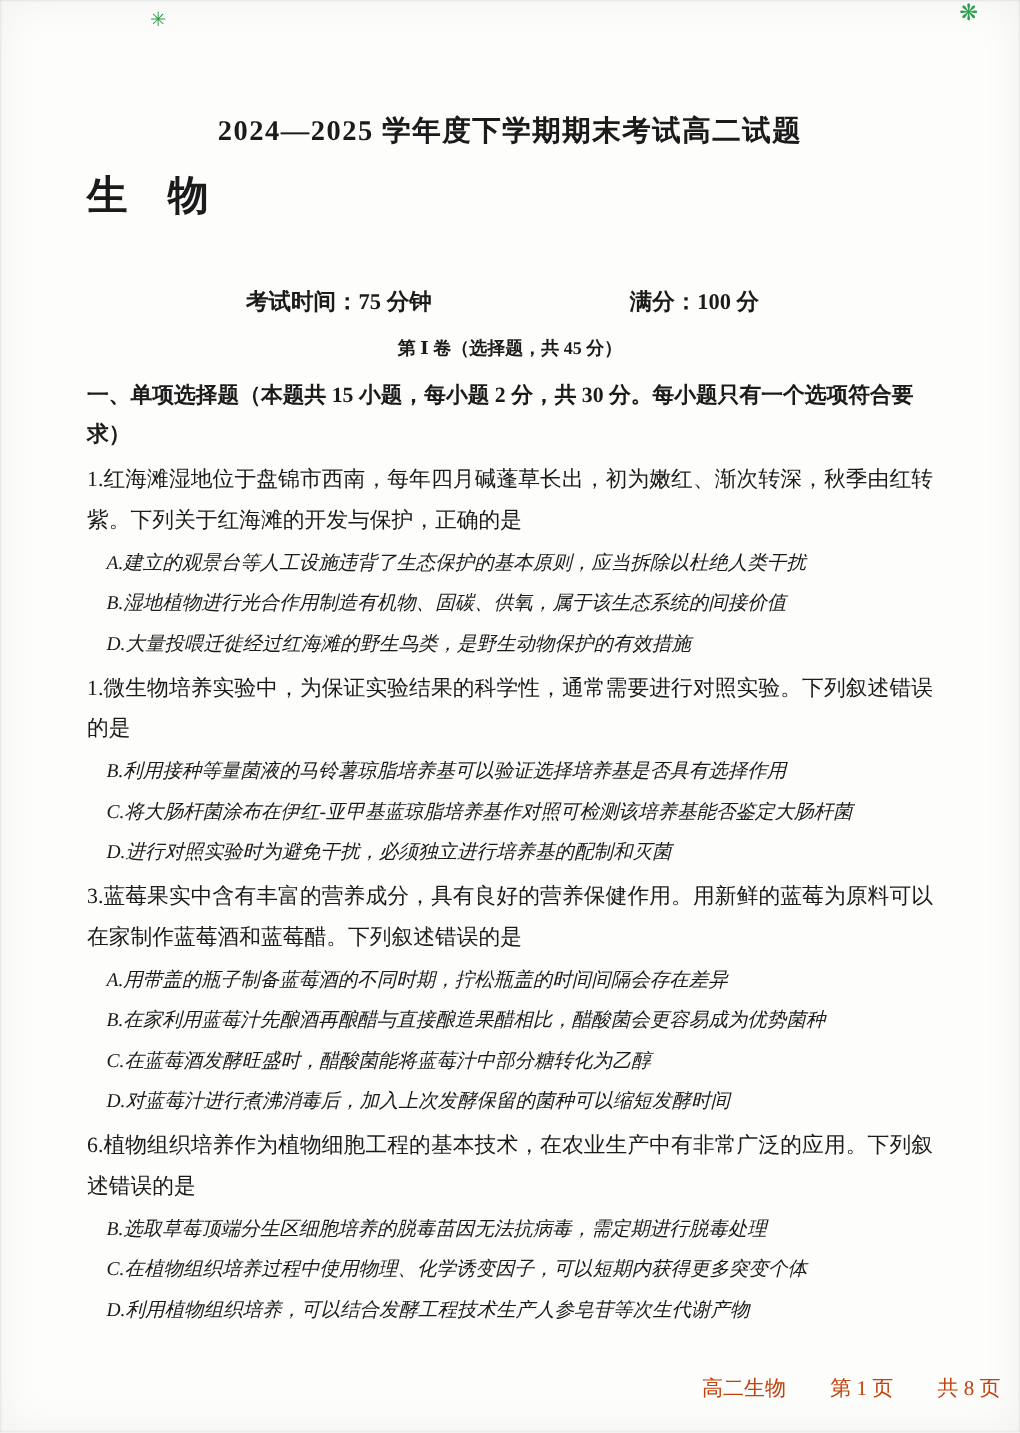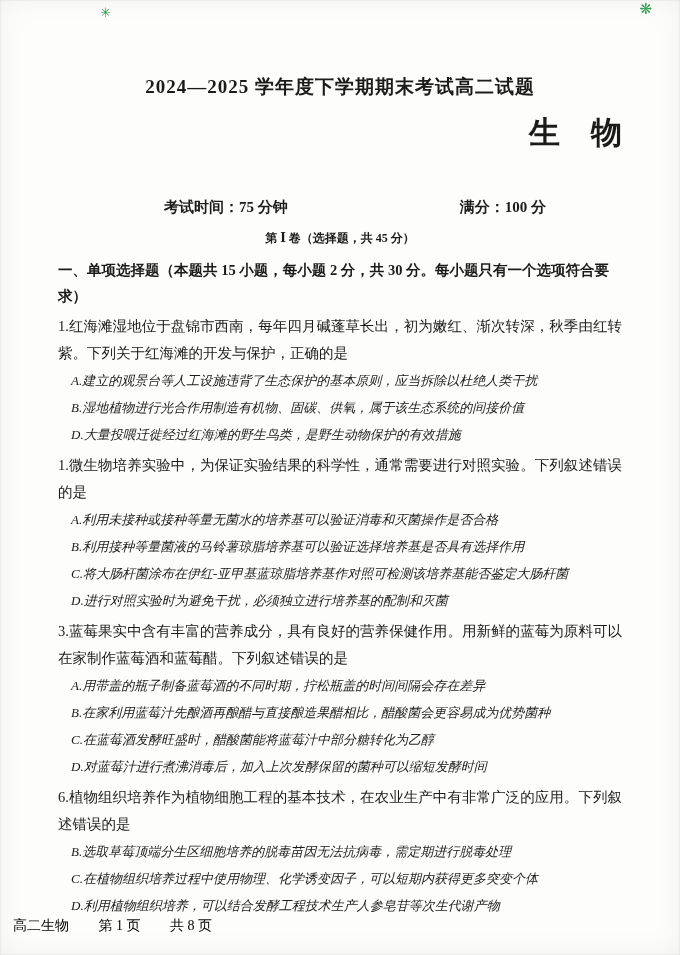--- a/index.html
+++ b/index.html
@@ -32,31 +32,30 @@
   .reg-mark.tr { right: 28px; top: 2px; font-size: 15px; }
   .exam-title {
     margin: 74px 0 0 0;
     text-align: center;
     font-size: 19px;
     font-weight: bold;
     letter-spacing: 1px;
   }
   .subject-title {
     margin: 12px 0 0 0;
-    text-align: right;
-    font-size: 31px;
+    text-align: left;
+    font-size: 27px;
     font-weight: bold;
   }
   .info-row {
     margin-top: 44px;
     padding-left: 106px;
     font-size: 15px;
     font-weight: bold;
     display: flex;
-    gap: 40px;
   }
   .info-row .score { margin-left: 132px; }
   .volume-header {
     margin-top: 13px;
     text-align: center;
     font-size: 12px;
     font-weight: bold;
   }
   .section-header {
     margin-top: 10px;
@@ -75,23 +74,23 @@
     margin: 0;
     padding-left: 13px;
     font-size: 13px;
     line-height: 27px;
     font-style: italic;
   }
   .page-footer {
     position: absolute;
     left: 0; right: 0;
     bottom: 20px;
-    text-align: left;
+    text-align: right;
     font-size: 14px;
-    color: #000000;
+    color: #c2410c;
   }
   .page-footer span { margin: 0 13px; }
 </style>
 </head>
 <body>
 
 <div class="page">
 
   <div class="reg-mark tl">✳</div>
   <div class="reg-mark tr">❋</div>
@@ -111,21 +110,20 @@
 
     <section class="question">
       <p class="stem">1.红海滩湿地位于盘锦市西南，每年四月碱蓬草长出，初为嫩红、渐次转深，秋季由红转紫。下列关于红海滩的开发与保护，正确的是</p>
       <p class="option">A.建立的观景台等人工设施违背了生态保护的基本原则，应当拆除以杜绝人类干扰</p>
       <p class="option">B.湿地植物进行光合作用制造有机物、固碳、供氧，属于该生态系统的间接价值</p>
       <p class="option">D.大量投喂迁徙经过红海滩的野生鸟类，是野生动物保护的有效措施</p>
     </section>
 
     <section class="question">
       <p class="stem">1.微生物培养实验中，为保证实验结果的科学性，通常需要进行对照实验。下列叙述错误的是</p>
-      <p class="option">A.利用未接种或接种等量无菌水的培养基可以验证消毒和灭菌操作是否合格</p>
       <p class="option">B.利用接种等量菌液的马铃薯琼脂培养基可以验证选择培养基是否具有选择作用</p>
       <p class="option">C.将大肠杆菌涂布在伊红-亚甲基蓝琼脂培养基作对照可检测该培养基能否鉴定大肠杆菌</p>
       <p class="option">D.进行对照实验时为避免干扰，必须独立进行培养基的配制和灭菌</p>
     </section>
 
     <section class="question">
       <p class="stem">3.蓝莓果实中含有丰富的营养成分，具有良好的营养保健作用。用新鲜的蓝莓为原料可以在家制作蓝莓酒和蓝莓醋。下列叙述错误的是</p>
       <p class="option">A.用带盖的瓶子制备蓝莓酒的不同时期，拧松瓶盖的时间间隔会存在差异</p>
       <p class="option">B.在家利用蓝莓汁先酿酒再酿醋与直接酿造果醋相比，醋酸菌会更容易成为优势菌种</p>
       <p class="option">C.在蓝莓酒发酵旺盛时，醋酸菌能将蓝莓汁中部分糖转化为乙醇</p>

